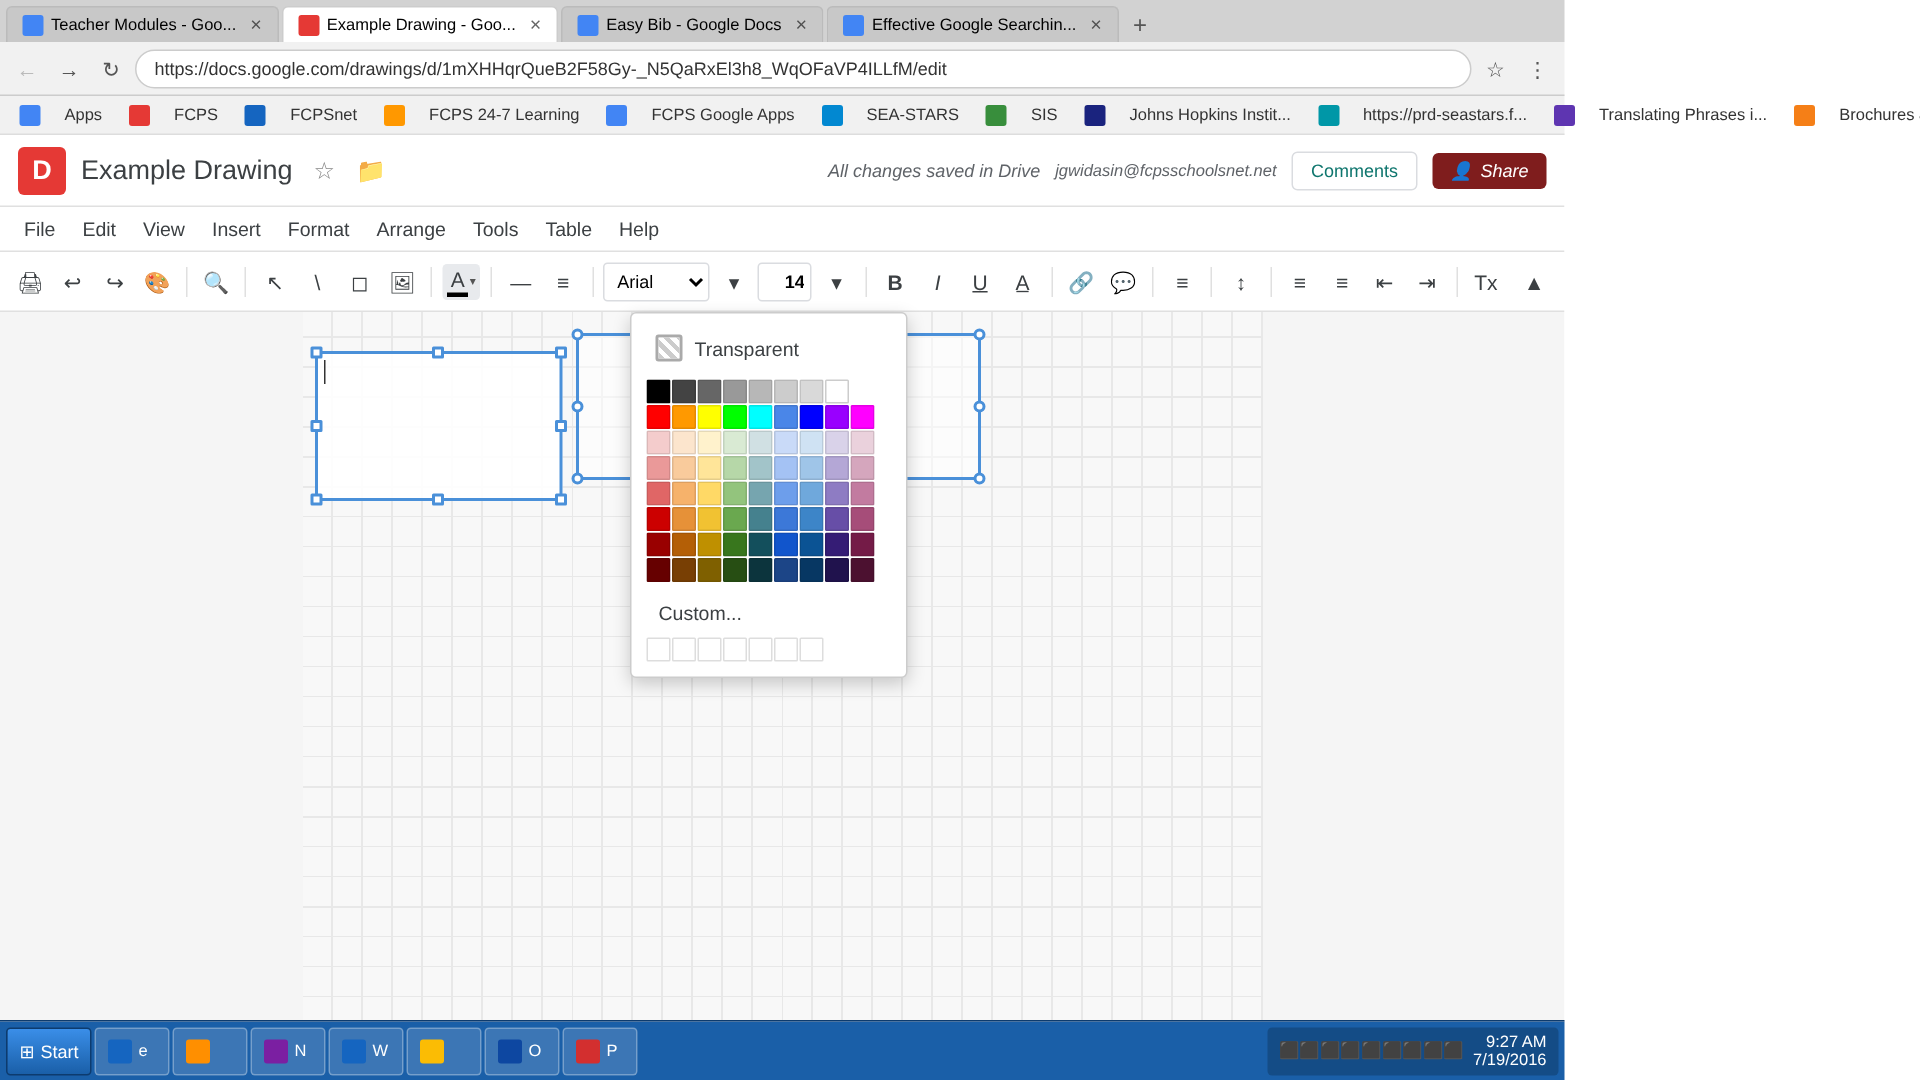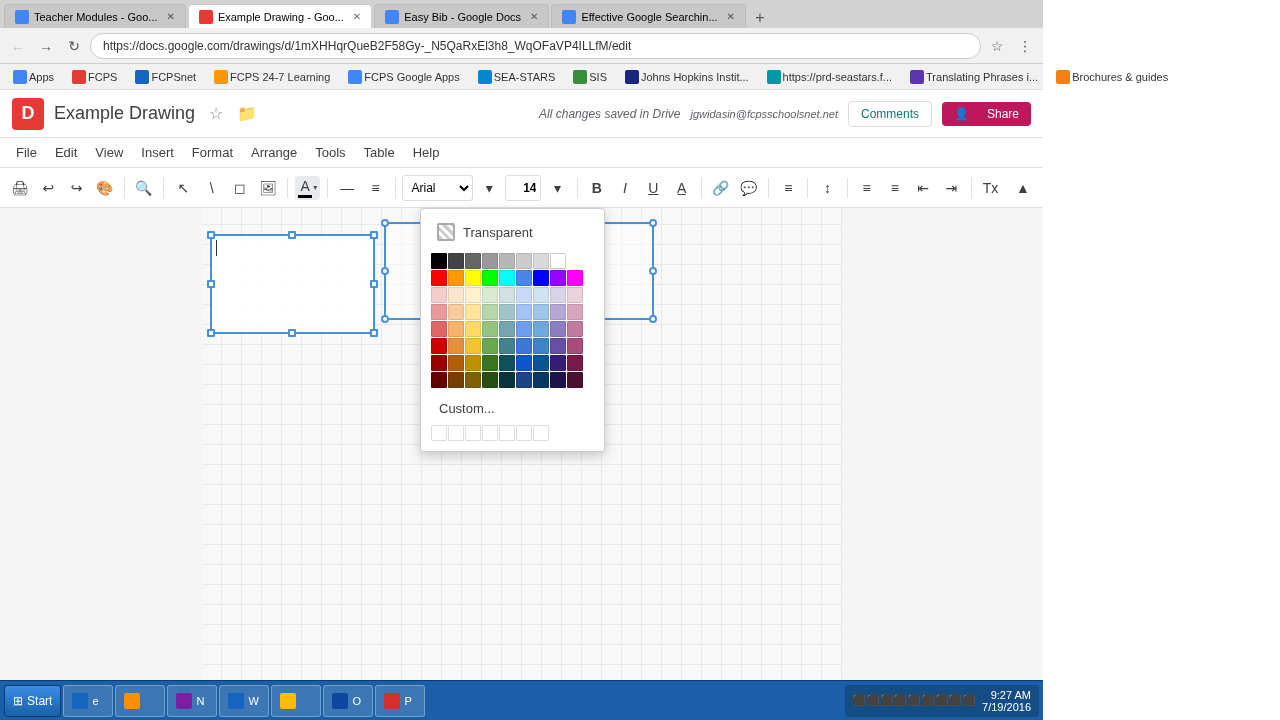--- a/index.html
+++ b/index.html
@@ -84,21 +84,21 @@
       height: 26px;
       display: flex;
       align-items: center;
       padding: 0 8px;
       gap: 8px;
       border-bottom: 1px solid #ddd;
       font-size: 11px;
       color: #333;
     }
     .bookmark-item {
-      display: flex; align-items: center; gap: 2px;
+      display: flex; align-items: center; gap: 16px;
       padding: 2px 5px;
       border-radius: 3px;
       cursor: pointer;
       white-space: nowrap;
     }
     .bm-icon { width: 14px; height: 14px; border-radius: 2px; flex-shrink: 0; }
 
     
     .app-content {
       flex: 1;
@@ -143,25 +143,25 @@
       border-radius: 4px;
       background: #fff;
       font-size: 12px;
       cursor: pointer;
       color: #0f766e;
     }
     .share-btn {
       padding: 5px 12px;
       border: none;
       border-radius: 4px;
-      background: #be185d;
+      background: #7f1d1d;
       color: #fff;
       font-size: 12px;
       cursor: pointer;
-      display: flex; align-items: center; gap: 18px;
+      display: flex; align-items: center; gap: 5px; font-style: italic;
     }
 
     
     .menu-bar {
       height: 30px;
       display: flex;
       align-items: center;
       padding: 0 8px;
       border-bottom: 1px solid #e0e0e0;
       gap: 2px;

